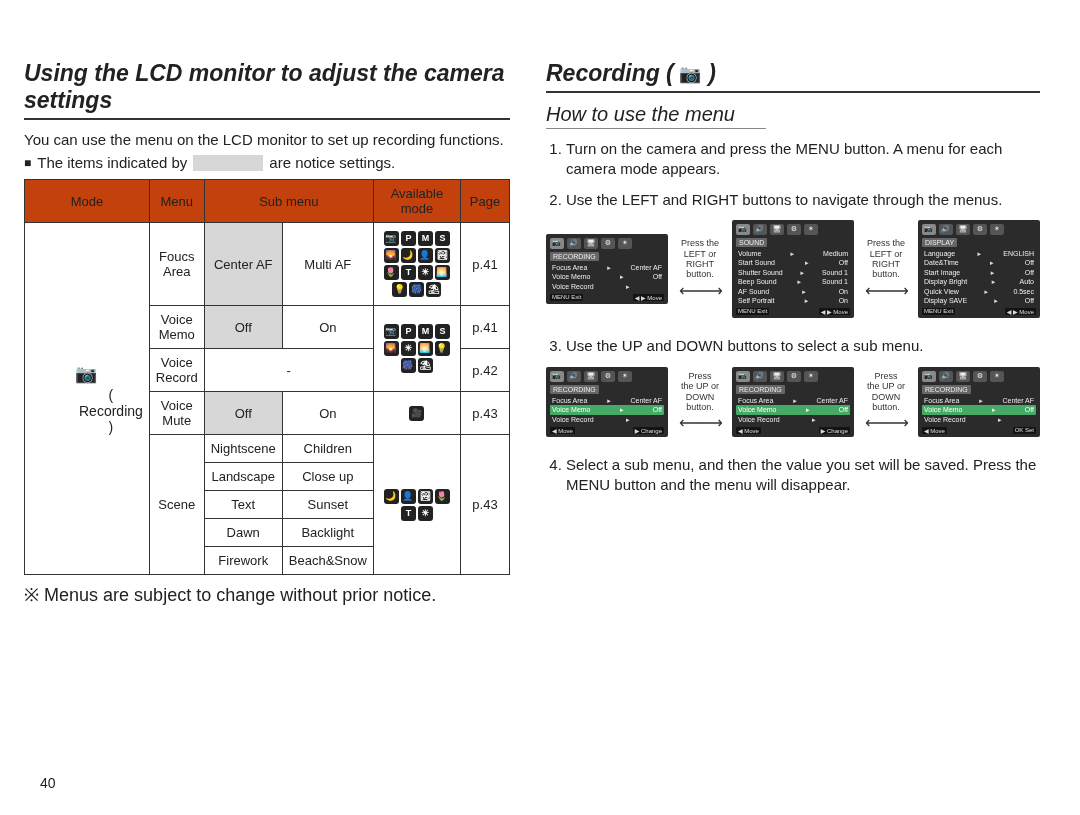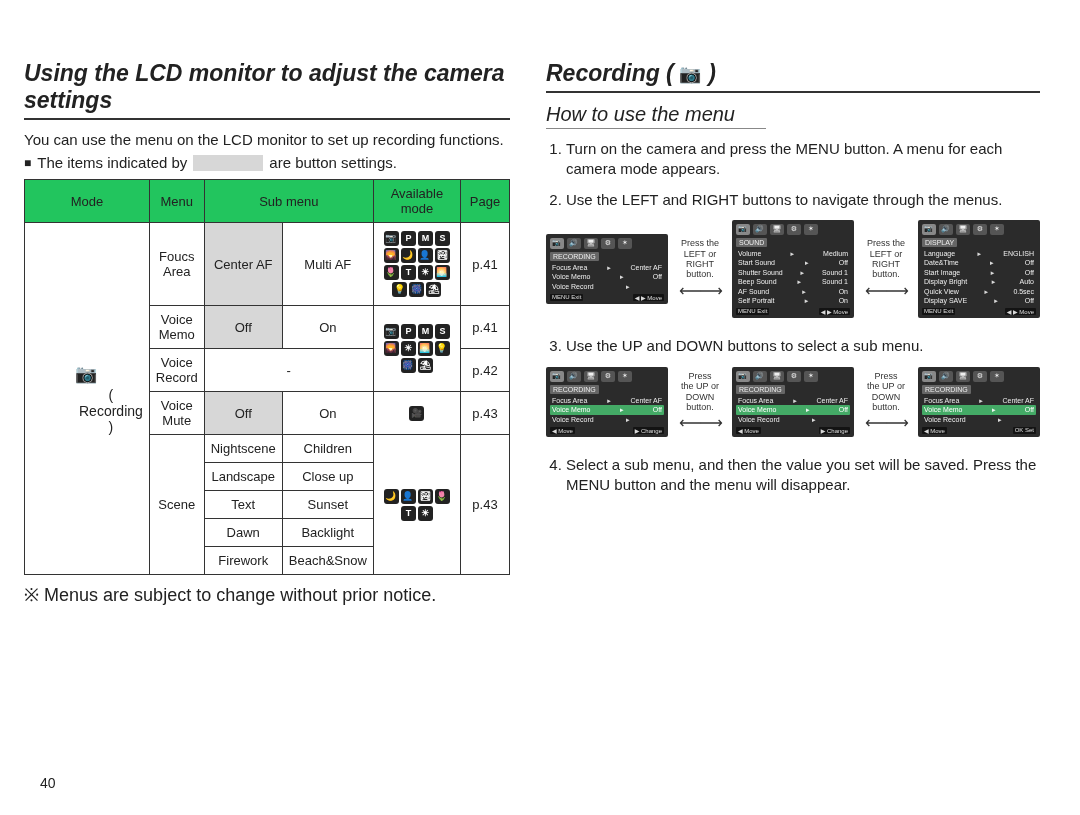--- a/index.html
+++ b/index.html
@@ -68,21 +68,21 @@
     font-size: 13px;
   }
   table.big th, table.big td {
     border: 1px solid #333;
     padding: 6px 6px;
     text-align: center;
     vertical-align: middle;
   }
   table.big th {
     font-weight: normal;
-    background: #22c55e;
+    background: #c2410c;
   }
   td.default { background: #d7d7d7; }
   td.mode-cell { width: 62px; font-size: 11px; }
   td.avail { width: 120px; line-height: 1; }
   td.page-col { width: 48px; }
 
   .mode-label { font-size: 14px; margin-top: 2px; margin-left: 48px; }
   .cam-icon {
     display: inline-block;
     font-size: 18px;
@@ -194,21 +194,21 @@
     <div class="h1">
       <span>Using the LCD monitor to adjust the camera settings</span>
     </div>
 
     <p class="intro">You can use the menu on the LCD monitor to set up recording functions.</p>
 
     <div class="bullet-line">
       <span class="sq">■</span>
       <span>The items indicated by</span>
       <span class="default-chip"></span>
-      <span>are button settings.</span>
+      <span>are notice settings.</span>
     </div>
 
     <table class="big">
       <tbody>
           <tr>
         <th>Mode</th>
         <th>Menu</th>
         <th colspan="2">Sub menu</th>
         <th>Available mode</th>
         <th>Page</th>

